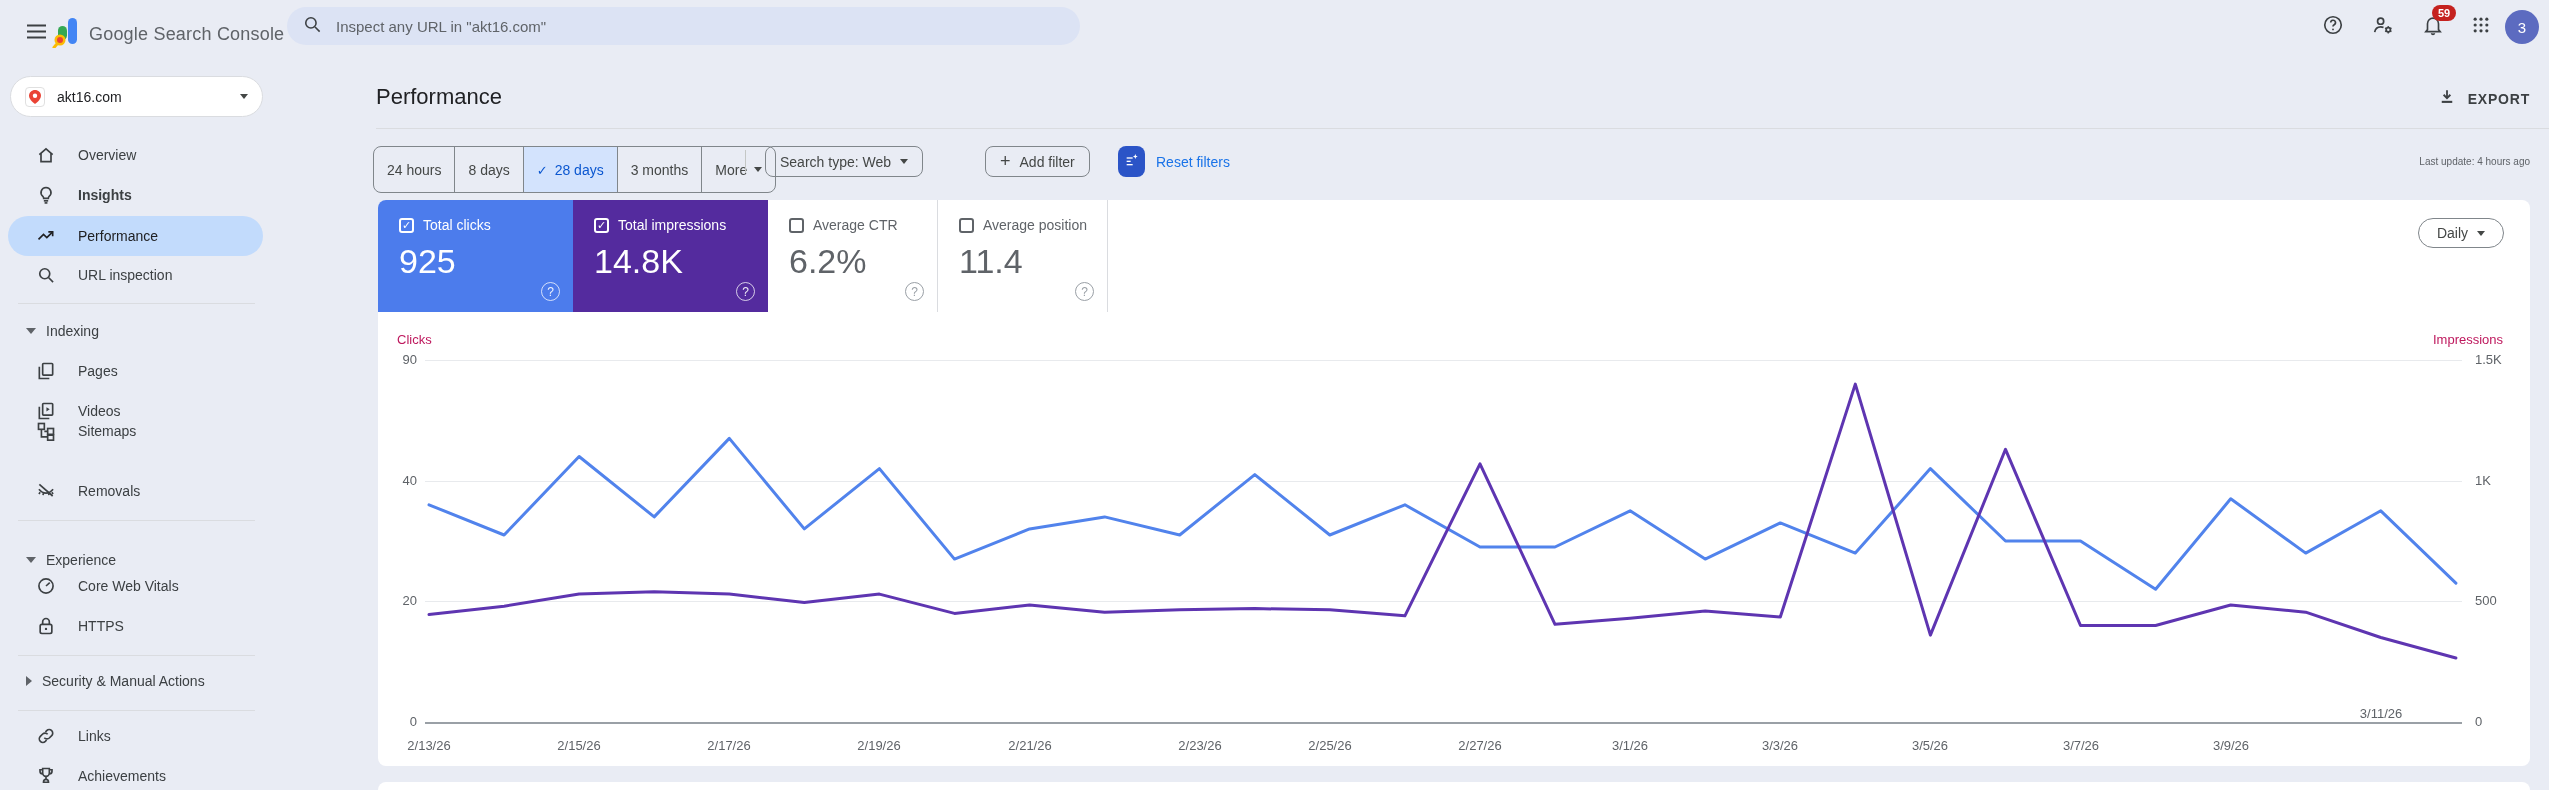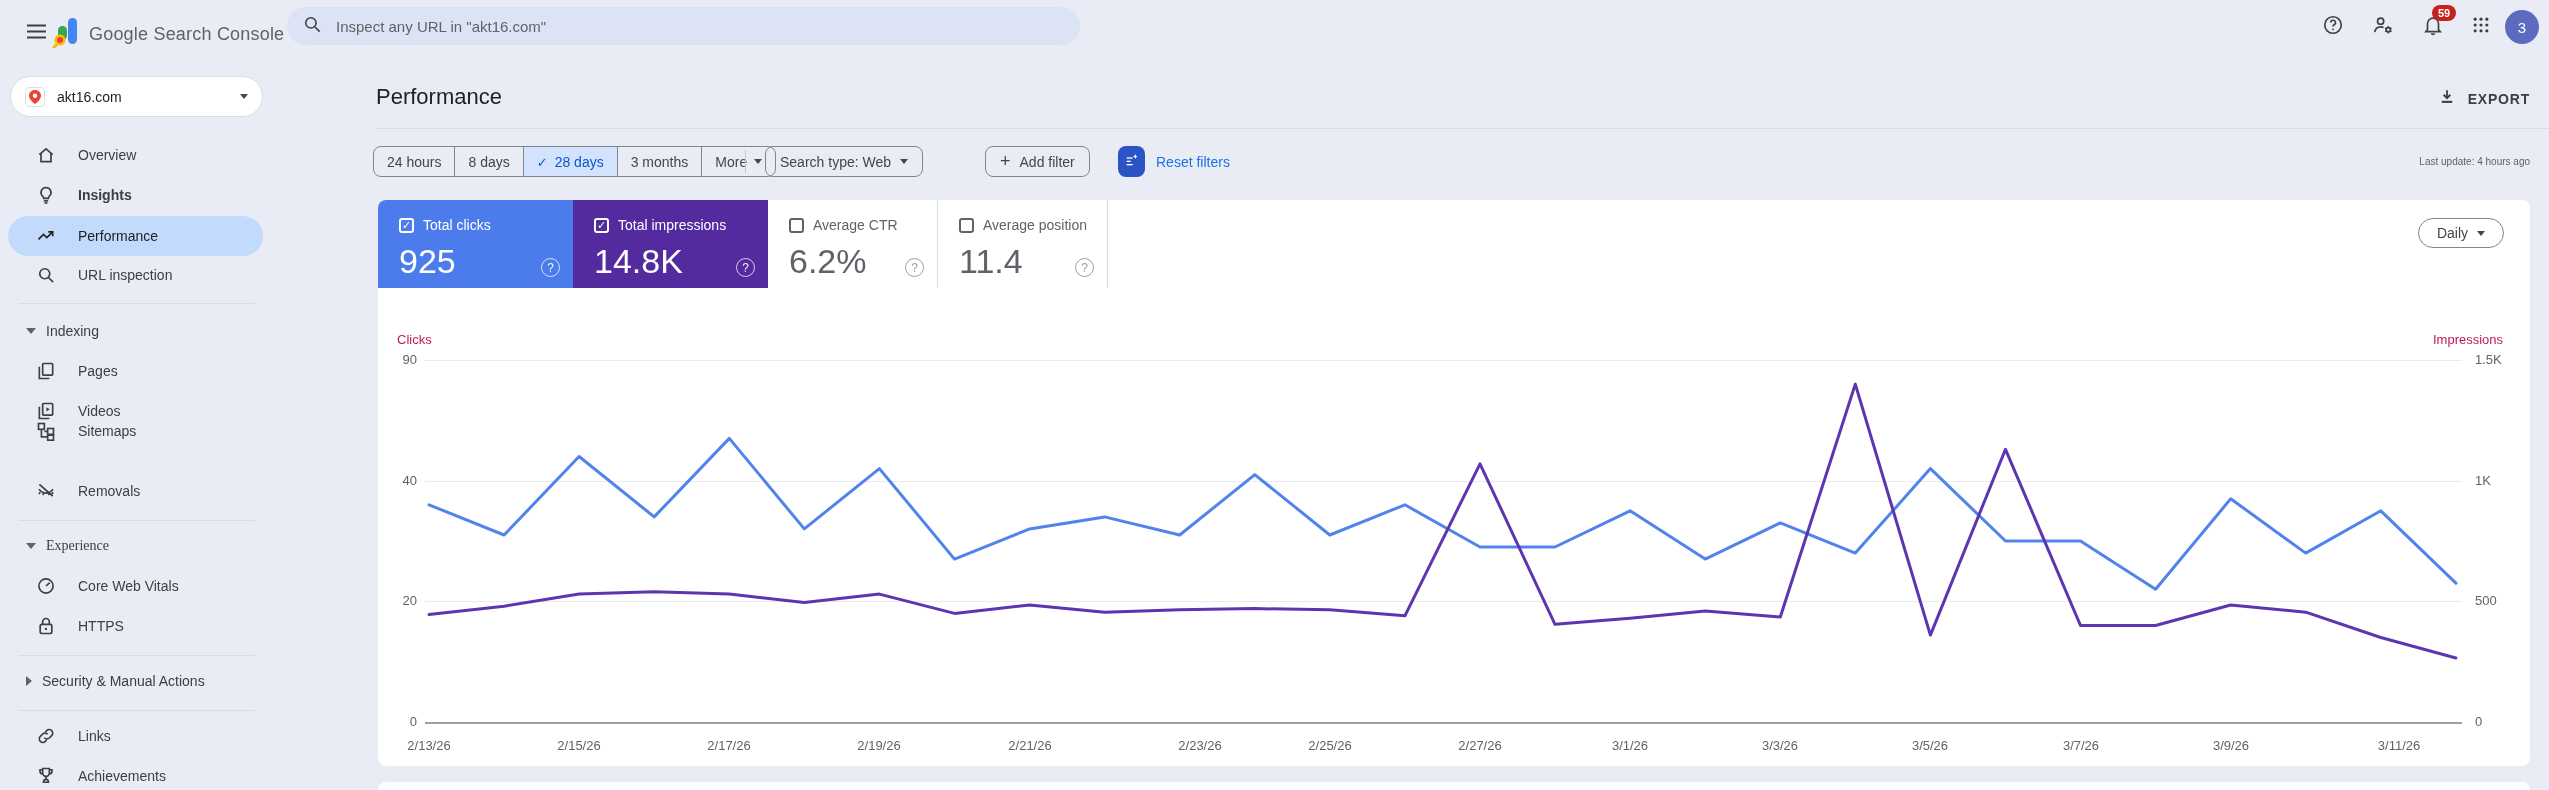--- a/index.html
+++ b/index.html
@@ -26,36 +26,36 @@
   .nav-item .ic { width:20px; height:20px; flex:0 0 20px; display:flex; }
   .sec-head { left:8px; width:255px; height:26px; display:flex; align-items:center; padding-left:18px; gap:10px; font-size:14px; color:#3c4043; cursor:pointer; }
   .divider { left:18px; width:237px; height:1px; background:#dadce0; }
   .tri-down { width:0; height:0; border-left:5px solid transparent; border-right:5px solid transparent; border-top:6px solid #5f6368; }
   .tri-right { width:0; height:0; border-top:5px solid transparent; border-bottom:5px solid transparent; border-left:6px solid #5f6368; }
 
   
   .page-title { left:376px; top:84px; font-size:22px; color:#202124; }
   .export-btn { right:19px; top:88px; display:flex; align-items:center; gap:12px; cursor:pointer; color:#3c4043; font-size:14px; font-weight:bold; letter-spacing:.8px; }
   .title-divider { left:376px; top:128px; width:2173px; height:1px; background:#dadce0; }
-  .segmented { left:373px; top:146px; height:31px; display:flex; border:1px solid #80868b; border-radius:8px; overflow:hidden; background:#fff0;text-align:center; }
+  .segmented { left:373px; top:146px; height:47px; display:flex; border:1px solid #80868b; border-radius:8px; overflow:hidden; background:#fff0;text-align:center; }
   .seg-chip { display:flex; align-items:center; padding:0 13px; font-size:14px; color:#444746; border-left:1px solid #80868b; cursor:pointer; gap:7px; white-space:nowrap; }
   .seg-chip:first-child { border-left:none; }
   .seg-chip.sel { background:#d3e3fd; color:#0b57d0; }
   .chip-check::before { content:"✓"; font-size:13px; color:#0b57d0; }
   .vsep { left:745px; top:150px; width:1px; height:23px; background:#c4c7c5; }
   .chip { top:146px; height:31px; border:1px solid #80868b; border-radius:8px; display:flex; align-items:center; padding:0 14px; gap:9px; font-size:14px; color:#444746; cursor:pointer; white-space:nowrap; }
   .caret { width:0; height:0; border-left:4.5px solid transparent; border-right:4.5px solid transparent; border-top:5px solid #444746; }
   .plus-glyph::before { content:"+"; font-size:18px; color:#444746; }
   .blue-btn { left:1118px; top:146px; width:27px; height:31px; background:#2b54c7; border-radius:8px; display:flex; align-items:center; justify-content:center; cursor:pointer; }
   .reset-link { left:1156px; top:146px; height:31px; display:flex; align-items:center; font-size:14px; color:#1a73e8; cursor:pointer; }
   .last-update { right:19px; top:146px; height:31px; display:flex; align-items:center; font-size:10px; color:#5f6368; }
 
   
   .card { left:378px; top:200px; width:2152px; height:566px; background:#fff; border-radius:8px; }
-  .tile { position:absolute; top:0; height:88px; cursor:pointer;text-decoration:underline; }
+  .tile { position:absolute; top:0; height:112px; cursor:pointer;text-decoration:underline; }
   .tile .lbl { position:absolute; left:45px; top:17px; font-size:14px; }
   .tile .val { position:absolute; left:21px; top:42px; font-size:34px; }
   .tile-check { position:absolute; left:21px; top:18px; width:15px; height:15px; border-radius:3px; border:2px solid #5f6368; display:flex; align-items:center; justify-content:center; }
   .tile.colored .tile-check { border-color:#fff; }
   .tile.colored .tile-check::before { content:"✓"; color:#fff; font-size:11px; font-weight:bold; }
   .tile .help { position:absolute; right:13px; bottom:11px; width:19px; height:19px; border-radius:50%; border:1.5px solid #9aa0a6; color:#9aa0a6; font-size:12px; display:flex; align-items:center; justify-content:center; cursor:pointer; }
   .tile.colored .help { border-color:rgba(255,255,255,.75); color:rgba(255,255,255,.9); }
   .tile.colored { color:#fff; }
   .tile.plain { color:#5f6368; border-right:1px solid #dadce0; }
   .daily-chip { position:absolute; left:2040px; top:18px; width:86px; height:30px; border:1px solid #80868b; border-radius:15px; display:flex; align-items:center; justify-content:center; gap:9px; font-size:14px; color:#444746; cursor:pointer; background:#fff; }
@@ -254,21 +254,21 @@
         <line x1="9" y1="14.6" x2="8.4" y2="17"></line>
         <line x1="15" y1="14.6" x2="15.6" y2="17"></line>
         <line x1="4" y1="4" x2="20" y2="18"></line>
       </svg>
     </span>
   <span>Removals</span>
 </div>
 
 <div class="abs divider" style="top:520px;"></div>
 
-<div class="abs sec-head" style="top:533px;font-family:Liberation Serif, serif;">
+<div class="abs sec-head" style="top:547px;">
   <span class="tri-down"></span>
   <span>Experience</span>
 </div>
 <div class="abs nav-item" style="top:566px;">
   <span class="ic">
       <svg width="20" height="20" viewBox="0 0 24 24" fill="none" stroke="#3c4043" stroke-width="2">
         <circle cx="12" cy="12" r="8.5"></circle>
         <line x1="12" y1="12" x2="16.5" y2="8"></line>
       </svg>
     </span>
@@ -423,21 +423,21 @@
       <div class="datelbl" style="left:501px; top:538px;">2/19/26</div>
       <div class="datelbl" style="left:652px; top:538px;">2/21/26</div>
       <div class="datelbl" style="left:802px; top:538px;margin-left:20px;">2/23/26</div>
       <div class="datelbl" style="left:952px; top:538px;">2/25/26</div>
       <div class="datelbl" style="left:1102px; top:538px;">2/27/26</div>
       <div class="datelbl" style="left:1252px; top:538px;">3/1/26</div>
       <div class="datelbl" style="left:1402px; top:538px;">3/3/26</div>
       <div class="datelbl" style="left:1552px; top:538px;">3/5/26</div>
       <div class="datelbl" style="left:1703px; top:538px;">3/7/26</div>
       <div class="datelbl" style="left:1853px; top:538px;">3/9/26</div>
-      <div class="datelbl" style="left:2003px; top:538px;margin-left:18px;">3/11/26</div>
+      <div class="datelbl" style="left:2003px; top:506px;">3/11/26</div>
       <svg class="ln" style="left:47px; top:160px;" width="2037" height="362">
         <polyline points="4.0,144.8 79.1,175.0 154.1,96.5 229.2,156.9 304.3,78.4 379.3,168.9 454.4,108.6 529.5,199.1 604.6,168.9 679.6,156.9 754.7,175.0 829.8,114.6 904.8,175.0 979.9,144.8 1055.0,187.0 1130.0,187.0 1205.1,150.8 1280.2,199.1 1355.3,162.9 1430.3,193.1 1505.4,108.6 1580.5,181.0 1655.5,181.0 1730.6,229.3 1805.7,138.8 1880.7,193.1 1955.8,150.8 2030.9,223.2" fill="none" stroke="#5183ec" stroke-width="3" stroke-linejoin="round" stroke-linecap="round"></polyline>
         <polyline points="4.0,254.6 79.1,246.2 154.1,234.1 229.2,231.7 304.3,234.1 379.3,242.5 454.4,234.1 529.5,253.4 604.6,245.0 679.6,252.2 754.7,249.8 829.8,248.6 904.8,249.8 979.9,255.8 1055.0,103.8 1130.0,264.3 1205.1,258.2 1280.2,251.0 1355.3,257.0 1430.3,24.1 1505.4,275.1 1580.5,89.3 1655.5,265.5 1730.6,265.5 1805.7,245.0 1880.7,252.2 1955.8,277.5 2030.9,298.0" fill="none" stroke="#5e35b1" stroke-width="3" stroke-linejoin="round" stroke-linecap="round"></polyline>
       </svg>
     </div>
 </div>
 
 <div class="abs next-card"></div>
 
 </body></html>

